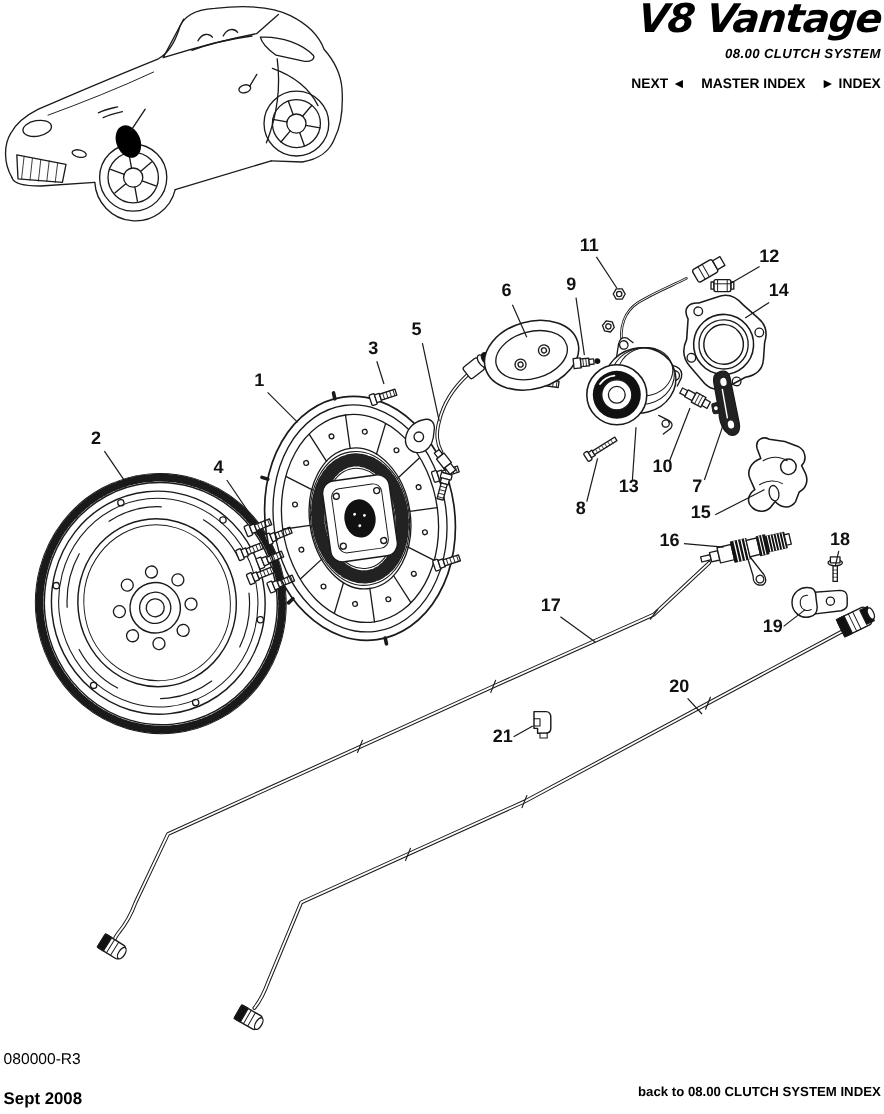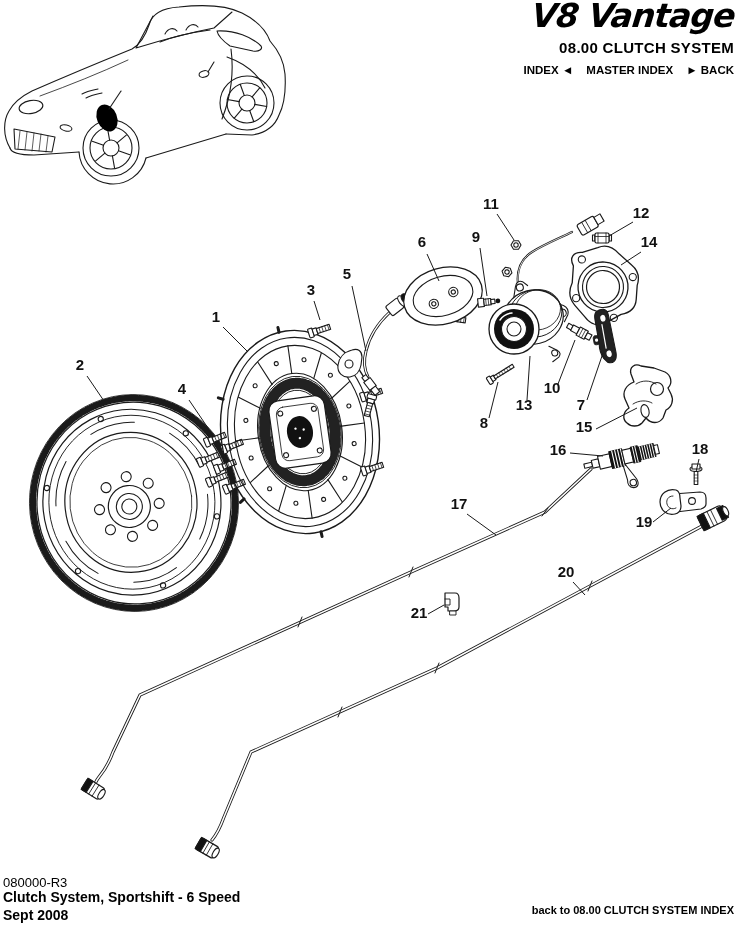--- a/index.html
+++ b/index.html
@@ -11,21 +11,21 @@
   .page{position:absolute;inset:0;}
   .logo{
     position:absolute;top:-4px;right:2px;
     font-family:"DejaVu Sans",sans-serif;
     font-style:italic;font-weight:700;font-size:33px;
     letter-spacing:-1px;transform:skewX(-6deg);
     white-space:nowrap;
   }
   .subtitle{
     position:absolute;top:39px;right:3px;
-    font-weight:700;font-size:15px;letter-spacing:.3px;white-space:nowrap;
+    font-weight:700;font-size:11px;letter-spacing:.3px;white-space:nowrap;font-style:italic;
   }
   .nav{
     position:absolute;top:64px;right:3px;
     display:flex;gap:13px;font-weight:700;font-size:11.5px;white-space:nowrap;
   }
   .nav-link{cursor:pointer;}
   .diagram-svg{position:absolute;left:0;top:0;}
   .doc-number{position:absolute;left:3px;top:875px;font-weight:400;font-size:13px;}
   .doc-title{position:absolute;left:3px;top:889px;font-weight:700;font-size:14px;}
   .doc-date{position:absolute;left:3px;top:907px;font-weight:700;font-size:14px;}
@@ -36,23 +36,23 @@
   .callout-num{font-family:"Liberation Sans",sans-serif;font-weight:700;font-size:15px;fill:#111;text-anchor:middle;}
 </style>
 </head>
 <body>
 
 <div class="page">
 
   <div class="logo">V8 Vantage</div>
   <div class="subtitle">08.00 CLUTCH SYSTEM</div>
   <nav class="nav">
-    <span class="nav-link">INDEX ◄</span>
+    <span class="nav-link">NEXT ◄</span>
     <span class="nav-link">MASTER INDEX</span>
-    <span class="nav-link">► BACK</span>
+    <span class="nav-link">► INDEX</span>
   </nav>
 
   <svg class="diagram-svg" width="737" height="928" viewBox="0 0 737 928" xmlns="http://www.w3.org/2000/svg">
 
     <defs>
       <g id="bolt">
         <rect x="-5.5" y="-4.6" width="4.6" height="9.2" rx="1" fill="#fff"></rect>
         <rect x="-1" y="-3.4" width="4.2" height="6.8" fill="#fff"></rect>
         <rect x="3.2" y="-2.6" width="13.5" height="5.2" fill="#fff"></rect>
         <path d="M6,-2.6 V2.6 M9,-2.6 V2.6 M12,-2.6 V2.6 M15,-2.6 V2.6" stroke-width=".7"></path>
@@ -406,17 +406,16 @@
         <line x1="653" y1="522" x2="671" y2="508" class="leader"></line>
         <text x="644" y="527" class="callout-num">19</text>
         <line x1="573" y1="582" x2="585" y2="595" class="leader"></line>
         <text x="566" y="577" class="callout-num">20</text>
         <line x1="428" y1="614" x2="444" y2="605" class="leader"></line>
         <text x="419" y="618" class="callout-num">21</text>
       </g>
   </svg>
 
   <div class="doc-number">080000-R3</div>
-  <div class="doc-title">Clutch System, Sportshift - 6 Speed</div>
   <div class="doc-date">Sept 2008</div>
   <div class="index-link">back to 08.00 CLUTCH SYSTEM INDEX</div>
 
 </div>
 
 </body></html>

